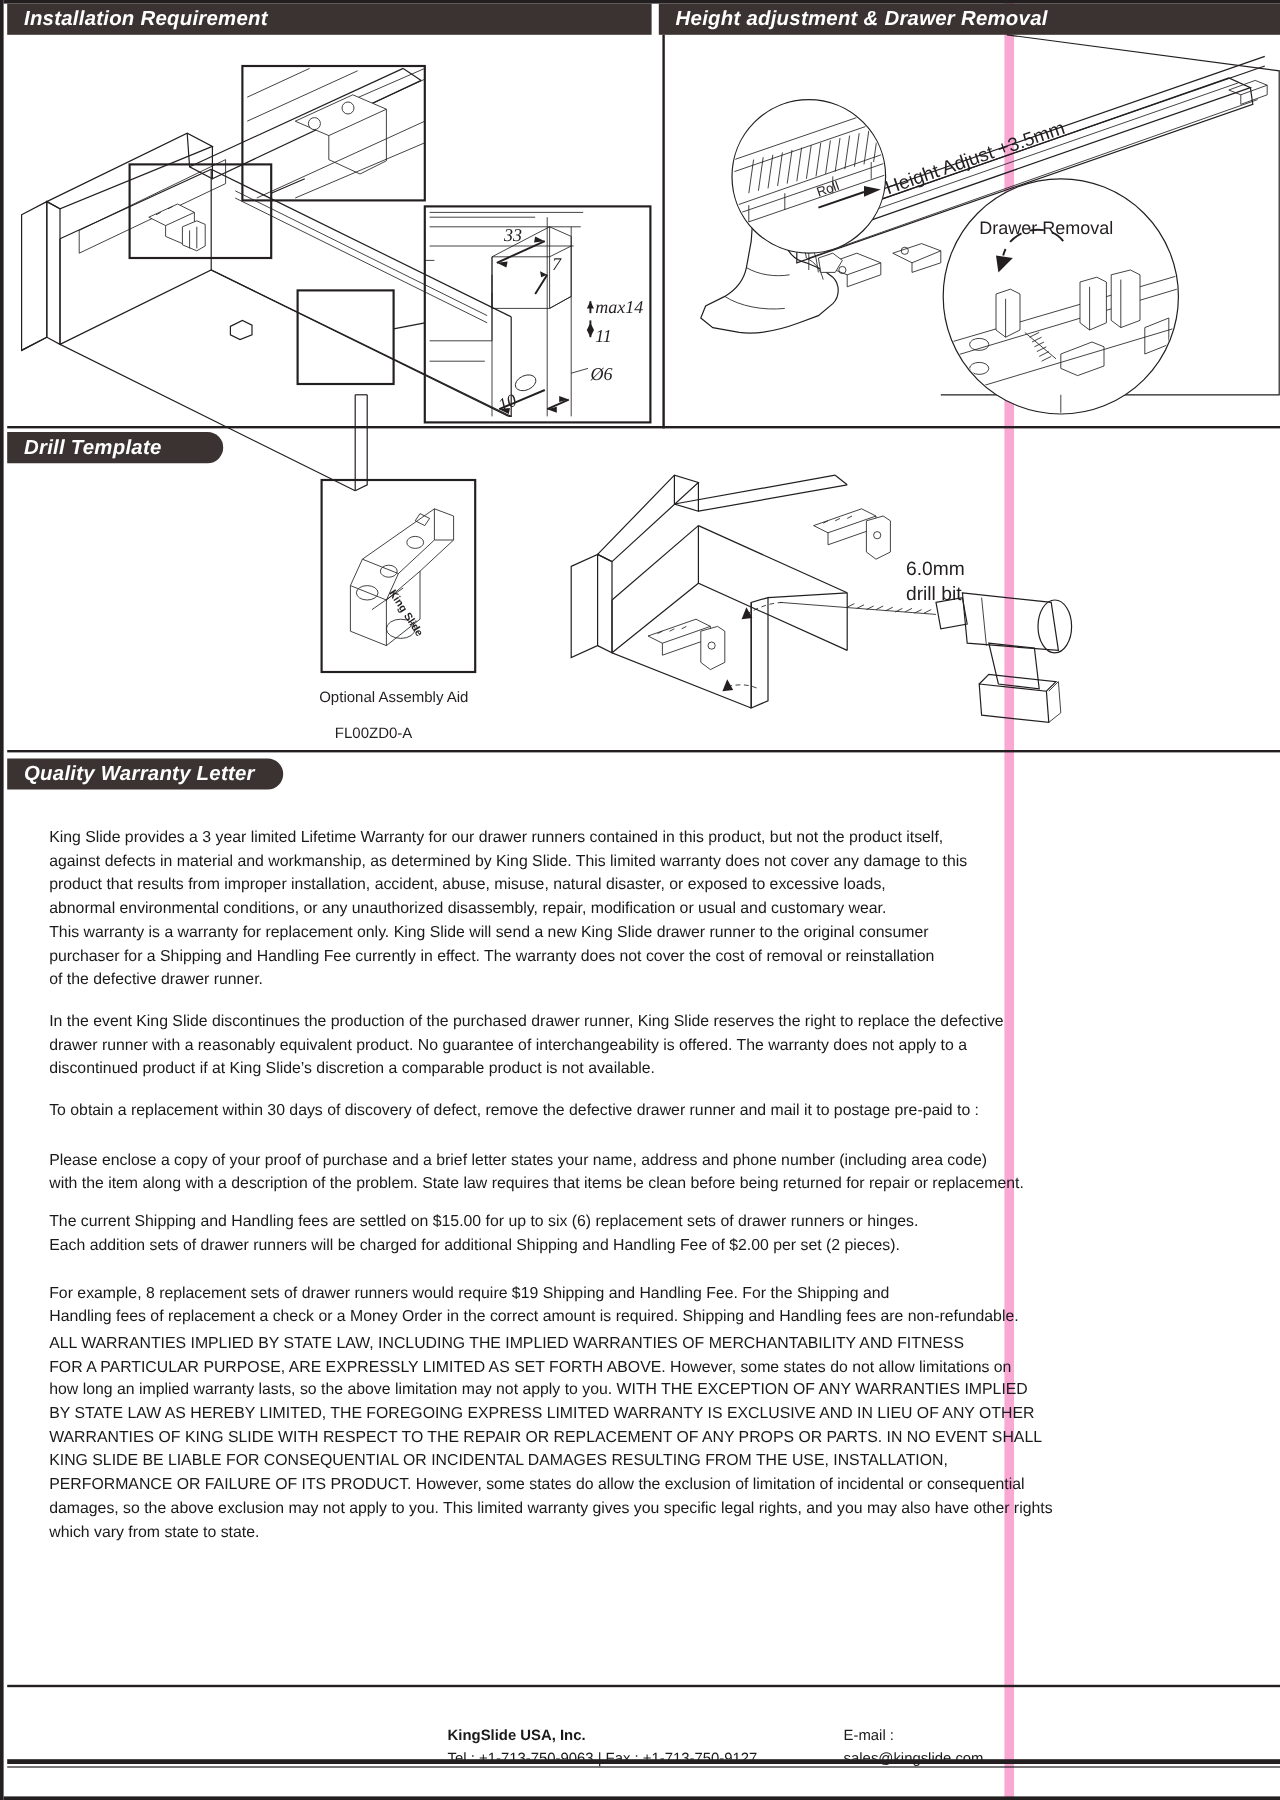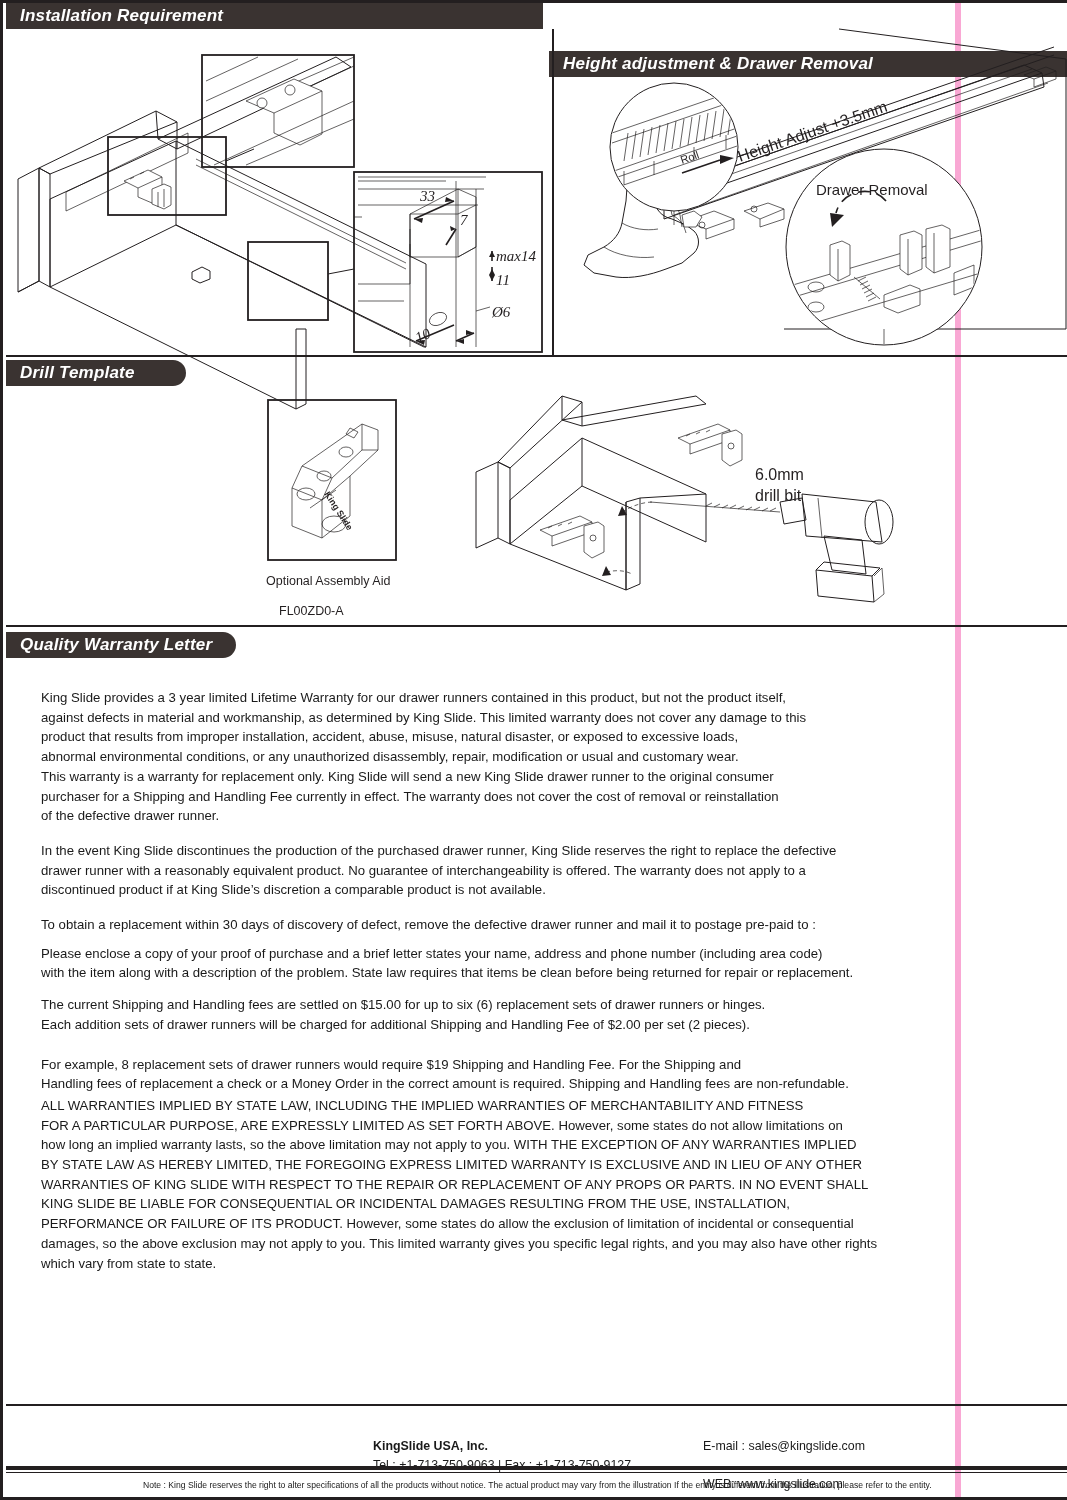--- a/index.html
+++ b/index.html
@@ -7,24 +7,24 @@
   body {
     width: 1067px;
     height: 1500px;
     background: #ffffff;
     font-family: "Liberation Sans", sans-serif;
     color: #000;
     overflow: hidden;
   }
   .page {
     position: relative;
-    width: 961px;
+    width: 845px;
     height: 1500px;
     border-left: 3px solid #231f20;
-    border-right: 6px solid #f9a8d4;
+    border-right: 8px solid #f9a8d4;
   }
 
   
   .bar {
     position: absolute;
     height: 26px;
     background: #3a3331;
     color: #fff;
     font-style: italic;
     font-weight: bold;
@@ -126,21 +126,21 @@
 </style>
 </head>
 <body>
 
 <div class="page">
 
   <div class="footrule" style="left:0;width:1067px;top:0;height:3px;"></div>
 
   <div class="bar" style="left:3px;top:3px;width:537px;">Installation Requirement</div>
 
-  <div class="bar" style="left:546px;top:3px;width:518px;margin-top:48px;">Height adjustment &amp; Drawer Removal</div>
+  <div class="bar" style="left:546px;top:3px;width:518px;">Height adjustment &amp; Drawer Removal</div>
 
   <div class="vline" style="left:549px;top:29px;width:2px;height:328px;"></div>
   <div class="hline" style="left:3px;top:355px;width:1061px;height:2px;"></div>
 
   <div class="panel" style="left:3px;top:29px;width:546px;height:326px;">
     <svg width="546" height="326" viewBox="0 0 546 326">
 
       <g>
 
         <path class="ln" d="M12 150 L33 139 L33 252 L12 263 Z"></path>
@@ -473,21 +473,21 @@
     <p>King Slide provides a 3 year limited Lifetime Warranty for our drawer runners contained in this product, but not the product itself,
 against defects in material and workmanship, as determined by King Slide. This limited warranty does not cover any damage to this
 product that results from improper installation, accident, abuse, misuse, natural disaster, or exposed to excessive loads,
 abnormal environmental conditions, or any unauthorized disassembly, repair, modification or usual and customary wear.
 This warranty is a warranty for replacement only. King Slide will send a new King Slide drawer runner to the original consumer
 purchaser for a Shipping and Handling Fee currently in effect. The warranty does not cover the cost of removal or reinstallation
 of the defective drawer runner.</p>
     <p>In the event King Slide discontinues the production of the purchased drawer runner, King Slide reserves the right to replace the defective
 drawer runner with a reasonably equivalent product. No guarantee of interchangeability is offered. The warranty does not apply to a
 discontinued product if at King Slide’s discretion a comparable product is not available.</p>
-    <p style="margin-bottom:9px;">To obtain a replacement within 30 days of discovery of defect, remove the defective drawer runner and mail it to postage pre-paid to :</p>
+    <p style="margin-bottom:22px;">To obtain a replacement within 30 days of discovery of defect, remove the defective drawer runner and mail it to postage pre-paid to :</p>
     <p style="margin-bottom:12px;">Please enclose a copy of your proof of purchase and a brief letter states your name, address and phone number (including area code)
 with the item along with a description of the problem. State law requires that items be clean before being returned for repair or replacement.</p>
     <p style="margin-bottom:20px;">The current Shipping and Handling fees are settled on $15.00 for up to six (6) replacement sets of drawer runners or hinges.
 Each addition sets of drawer runners will be charged for additional Shipping and Handling Fee of $2.00 per set (2 pieces).</p>
     <p style="margin-bottom:2px;">For example, 8 replacement sets of drawer runners would require $19 Shipping and Handling Fee. For the Shipping and
 Handling fees of replacement a check or a Money Order in the correct amount is required. Shipping and Handling fees are non-refundable.</p>
     <div class="caps">ALL WARRANTIES IMPLIED BY STATE LAW, INCLUDING THE IMPLIED WARRANTIES OF MERCHANTABILITY AND FITNESS
  FOR A PARTICULAR PURPOSE, ARE EXPRESSLY LIMITED AS SET FORTH ABOVE. However, some states do not allow limitations on
 how long an implied warranty lasts, so the above limitation may not apply to you. WITH THE EXCEPTION OF ANY WARRANTIES IMPLIED
 BY STATE LAW AS HEREBY LIMITED, THE FOREGOING EXPRESS LIMITED WARRANTY IS EXCLUSIVE AND IN LIEU OF ANY OTHER
@@ -506,16 +506,15 @@
   </div>
   <div class="contacts c3">
     <span style="display:block;">E-mail : sales@kingslide.com</span>
     <span style="display:block;">WEB: www.kingslide.com</span>
   </div>
 
   <div class="footrule" style="top:1466px;height:4px;"></div>
   <div class="footrule" style="top:1472px;height:1px;"></div>
 
   <div class="docid">IYAR3I2371T6-C</div>
-  <div class="note">Note :  King Slide reserves the right to alter specifications of all the products without notice.  The actual product may vary from the illustration If the entity is different from the illustration, please refer to the entity.</div>
 
   <div class="footrule" style="left:0;width:1067px;top:1497px;height:3px;"></div>
 </div>
 
 </body></html>

